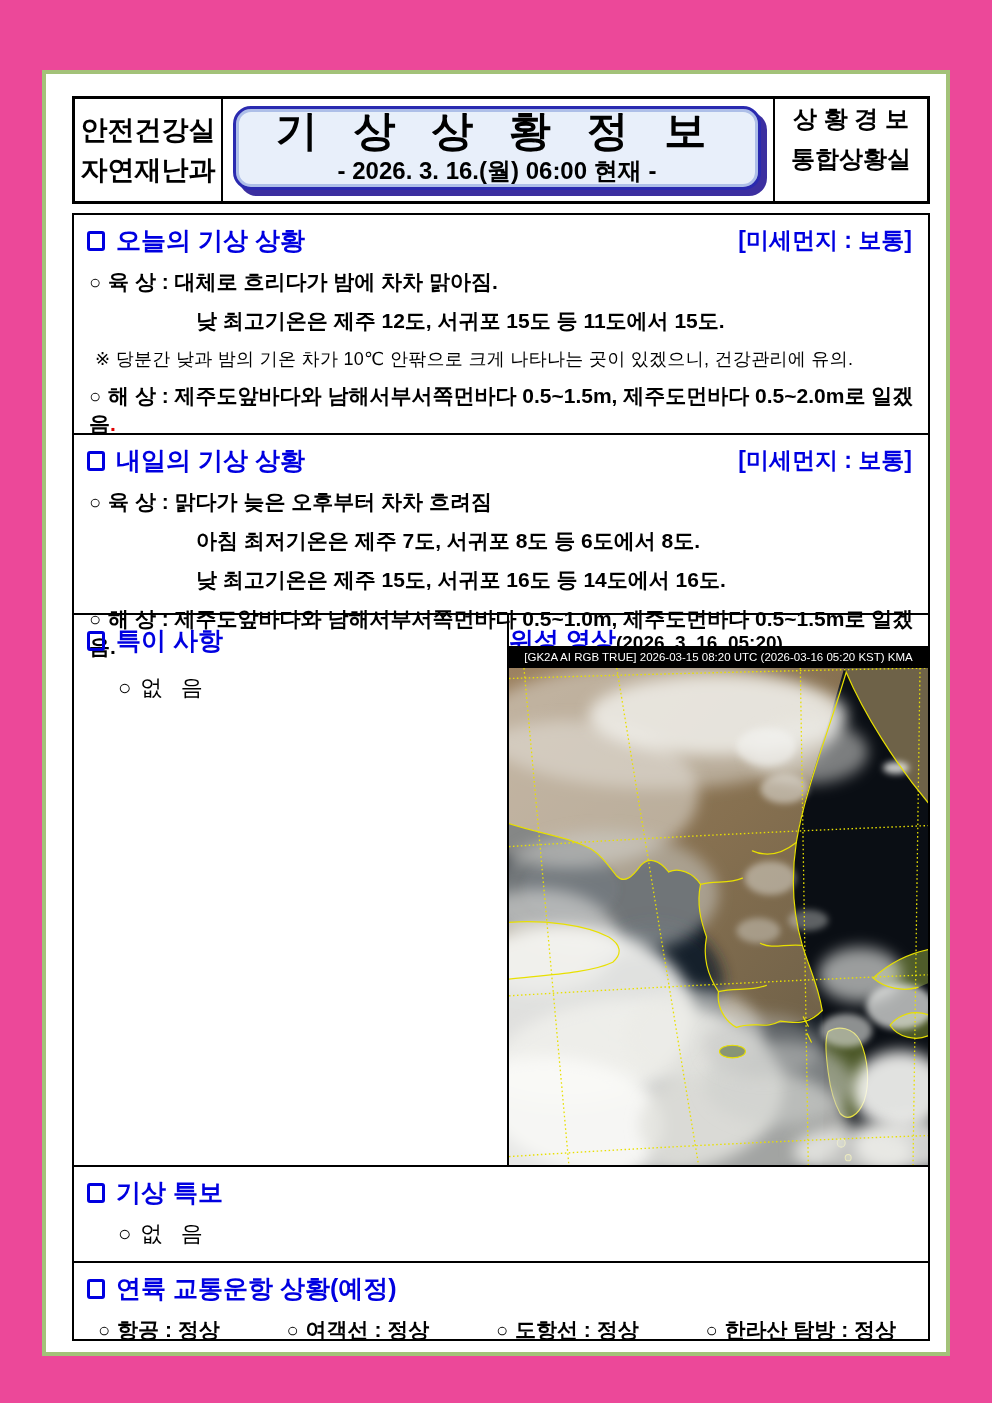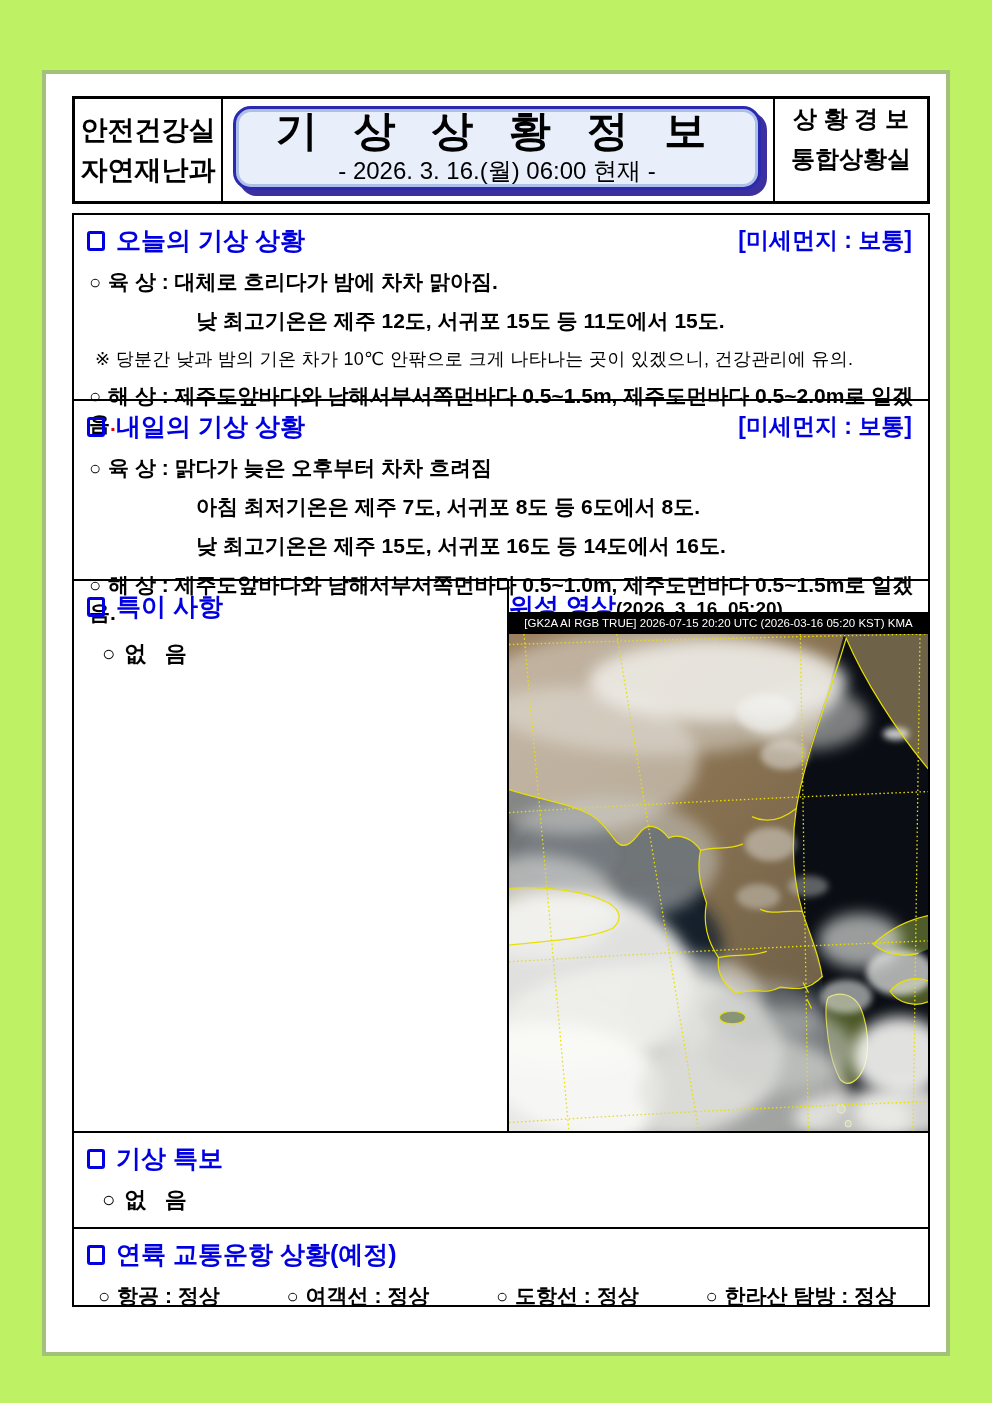--- a/index.html
+++ b/index.html
@@ -1,54 +1,54 @@
 <!DOCTYPE html>
 <html><head>
 <meta charset="utf-8">
 <style>
   * { margin:0; padding:0; box-sizing:border-box; }
   html,body { width:992px; height:1403px; background:#ffffff;
     font-family:"Liberation Sans","DejaVu Sans",sans-serif; color:#000; }
-  .page { position:relative; width:992px; height:1403px; background:#bef264; overflow:hidden; }
+  .page { position:relative; width:992px; height:1403px; background:#ec4899; overflow:hidden; }
 
   .green-frame { position:absolute; left:42px; top:70px; width:908px; height:1286px;
     border:4px solid #a3c279; background:#fff; }
 
   
   .header-table { position:absolute; left:72px; top:96px; width:858px; height:108px;
     border:3px solid #000; display:flex; background:#fff; }
   .h-left { width:148px; border-right:2px solid #000; display:flex; flex-direction:column;
     justify-content:center; align-items:center; font-size:27px; font-weight:800; line-height:1.5; }
   .h-center { flex:1; border-right:2px solid #000; padding:7px 12px 11px 10px;text-align:center; }
   .title-box { height:100%; border:3px solid #2a2ab0; border-radius:18px; background:#e8effa;
     box-shadow:6px 6px 0 0 #3c2fa0, inset 0 0 0 3px #aebfe8;
     display:flex; flex-direction:column; justify-content:center; align-items:center; }
   .title-main { font-size:42px; font-weight:800; letter-spacing:12px; white-space:pre; line-height:1.05; }
-  .title-sub { font-size:24px; font-weight:400; white-space:pre; margin-top:2px; }
+  .title-sub { font-size:24px; font-weight:700; white-space:pre; margin-top:2px; }
   .h-right { width:152px; display:flex; flex-direction:column; justify-content:flex-start;
     align-items:center; font-size:24px; font-weight:800; line-height:1.65; white-space:pre; }
 
   
   .main-table { position:absolute; left:72px; top:213px; width:858px; border:2px solid #000; background:#fff; }
   .row { position:relative; }
   .rb { border-bottom:2px solid #000; }
-  .r1 { height:186px; } .r2 { height:180px; } .r3 { height:552px; display:flex; }
+  .r1 { height:220px; } .r2 { height:180px; } .r3 { height:552px; display:flex; }
   .r4 { height:96px; } .r5 { height:76px; }
 
   .sec-head { display:flex; justify-content:space-between; align-items:center; padding:9px 16px 0 13px; }
   .sec-title { color:#0000e0; font-size:25px; font-weight:800; display:flex; align-items:center; white-space:pre; }
   .sq { width:18px; height:20px; border:3px solid #0000e0; border-radius:3px; margin-right:11px; flex:0 0 auto; }
   .dust { color:#0000e0; font-size:23px; font-weight:800; white-space:pre; }
 
   .line { font-size:21px; font-weight:700; padding-left:15px; margin-top:11px; white-space:pre-wrap; }
   .line .bullet { font-size:20px; margin-right:7px; }
   .indent { padding-left:122px; }
   .note { font-size:18px; font-weight:400; padding-left:21px; margin-top:12px; white-space:pre-wrap; letter-spacing:.3px; }
   .red { color:#e00000; }
-  .none-line { padding-left:28px; margin-top:16px; font-size:22px; font-weight:700; white-space:pre; }
+  .none-line { padding-left:44px; margin-top:16px; font-size:22px; font-weight:400; white-space:pre; }
   .none-line .bullet { font-size:22px; margin-right:9px; }
 
   
   .c-left { width:435px; border-right:2px solid #000; }
   .c-right { flex:1; display:flex; flex-direction:column; }
   .sat-title { text-align:left; padding-top:9px; height:31px; white-space:pre; }
   .sat-title .blue { color:#0000e0; font-size:25px; font-weight:800; }
   .sat-title .date { font-size:19px; font-weight:700; }
   .sat-caption { background:#000; color:#fff; font-size:11.5px; height:22px; line-height:22px;
     text-align:center; white-space:pre; overflow:hidden; }
@@ -118,21 +118,21 @@
         <div class="sec-head">
           <div class="sec-title">
             <span class="sq"></span>
             <span>특이 사항</span>
           </div>
         </div>
         <div class="none-line"><span class="bullet">○</span><span>없   음</span></div>
       </div>
       <div class="c-right">
         <div class="sat-title"><span class="blue">위성 영상</span><span class="date">(2026. 3. 16. 05:20)</span></div>
-        <div class="sat-caption">[GK2A AI RGB TRUE] 2026-07-15 20:20 UTC (2026-03-16 05:20 KST) KMA</div>
+        <div class="sat-caption">[GK2A AI RGB TRUE] 2026-03-15 08:20 UTC (2026-03-16 05:20 KST) KMA</div>
         <div class="sat-map">
           <svg viewBox="0 0 420 473" preserveAspectRatio="none">
             <defs>
               <filter id="b7" x="-60%" y="-60%" width="220%" height="220%">
                   <feGaussianBlur stdDeviation="7"></feGaussianBlur>
                 </filter>
               <filter id="b3" x="-60%" y="-60%" width="220%" height="220%">
                   <feGaussianBlur stdDeviation="3"></feGaussianBlur>
                 </filter>
               <linearGradient id="landGrad" x1="0" y1="0" x2="1" y2="1">

